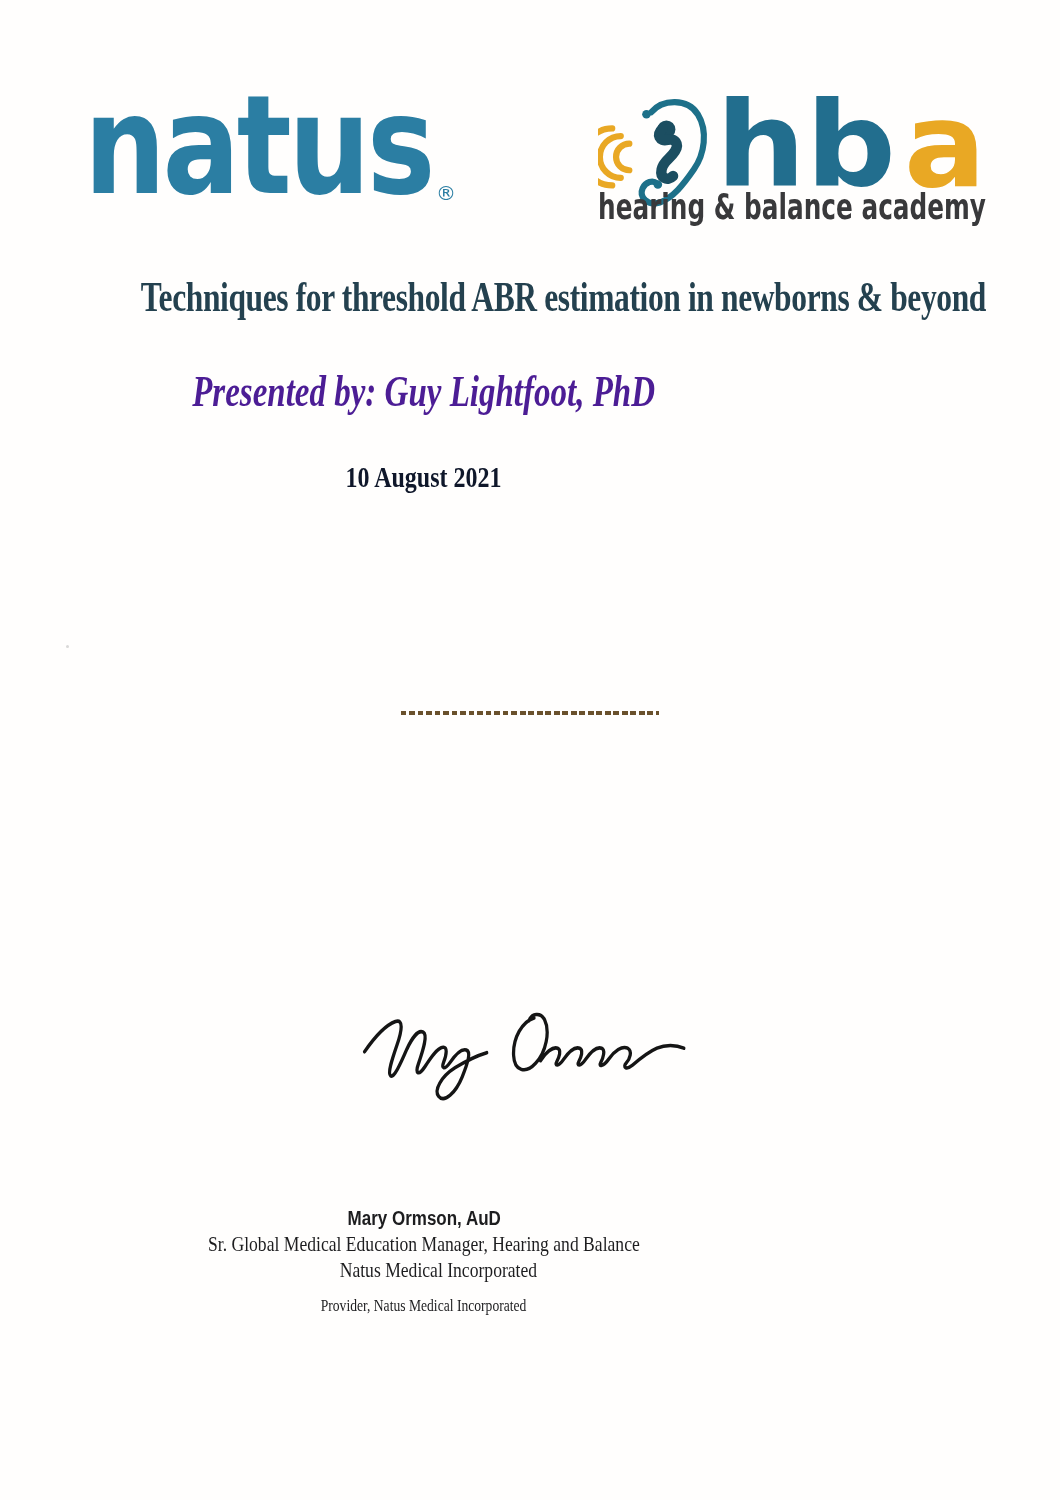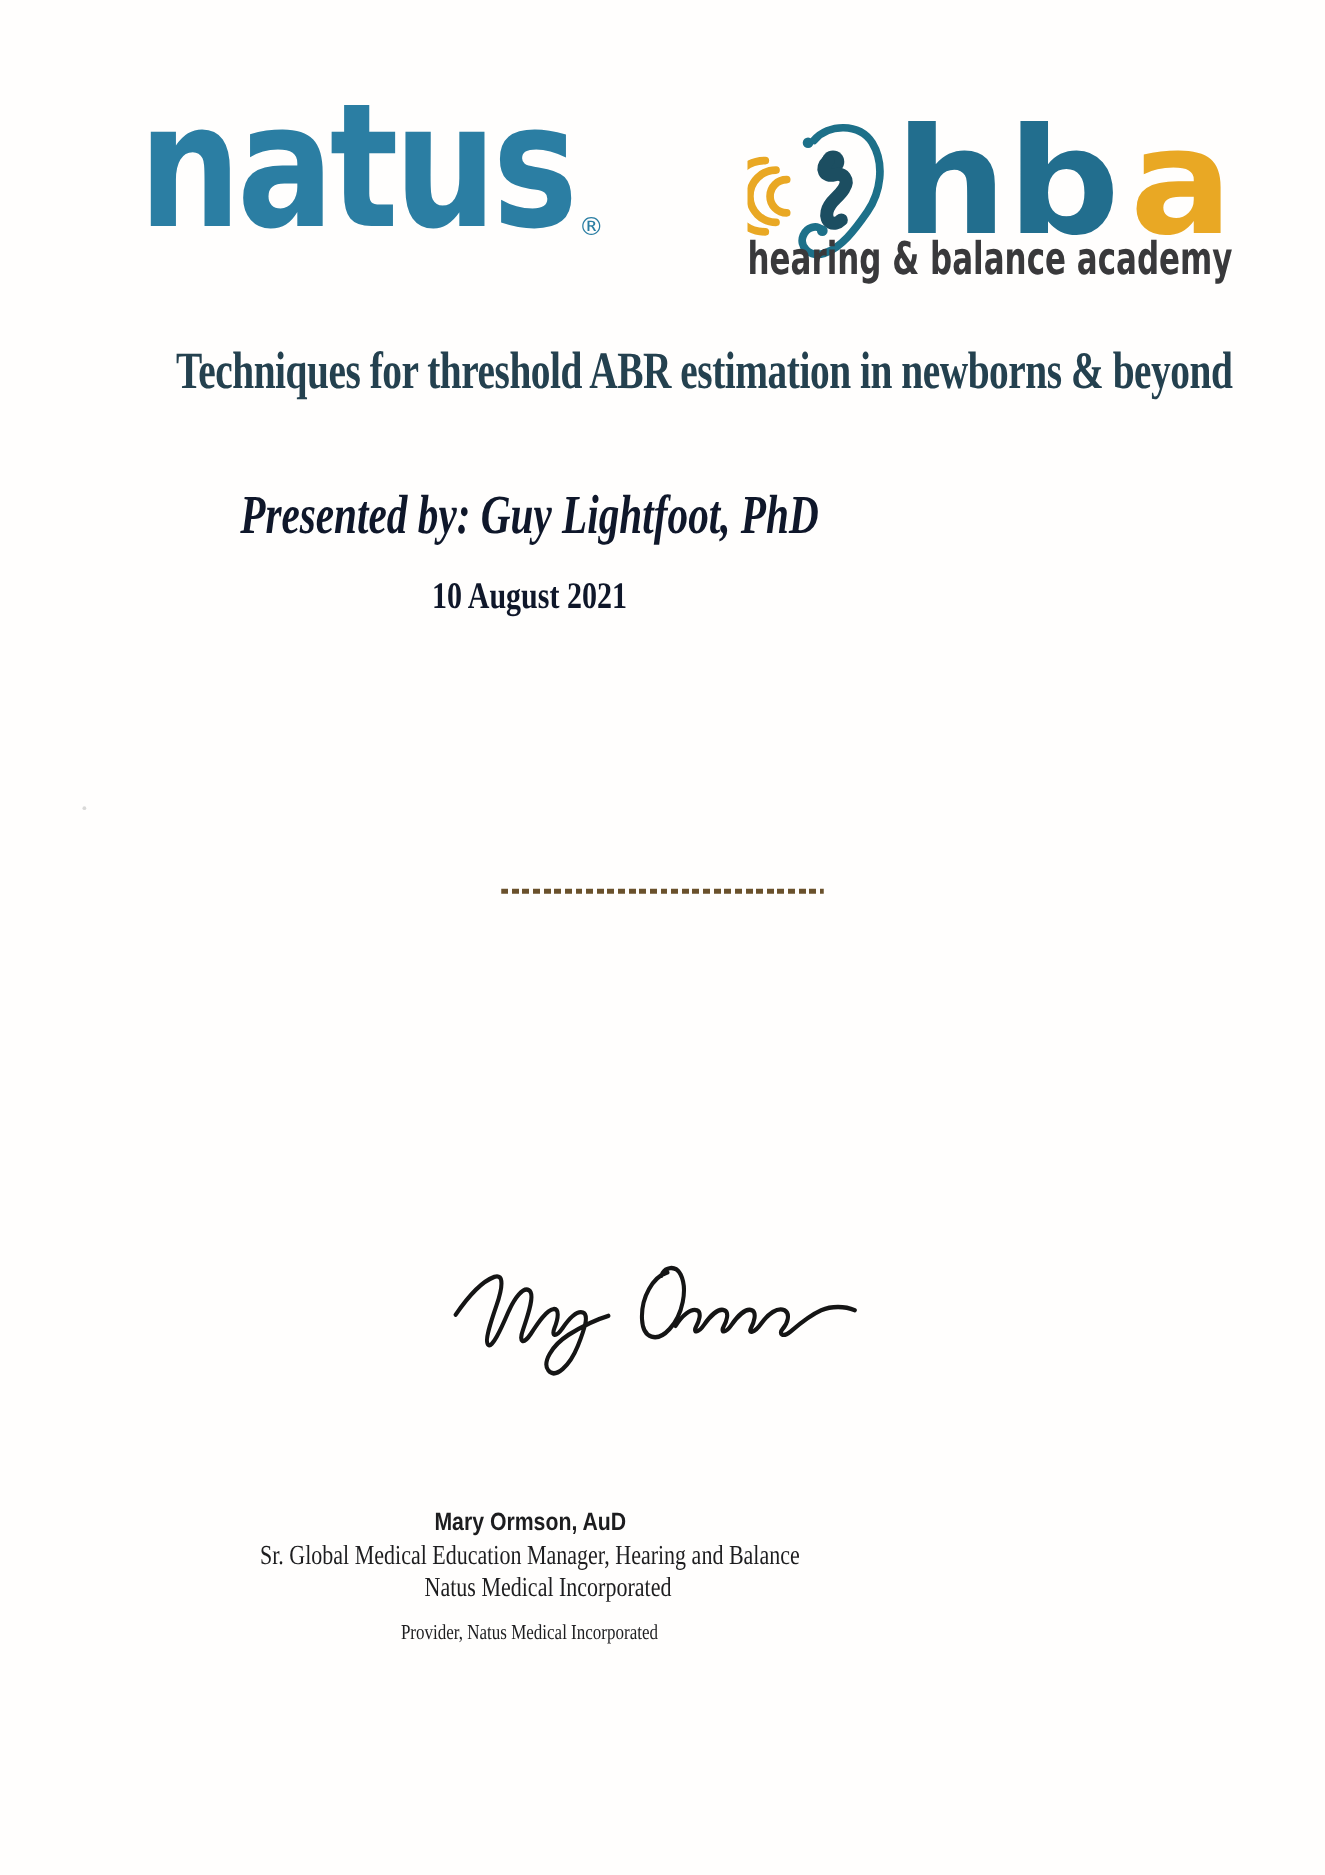--- a/index.html
+++ b/index.html
@@ -11,42 +11,42 @@
     overflow:hidden;
     font-family:"Liberation Serif", serif;
   }
   .abs{position:absolute;}
   .line{position:absolute;left:0;width:848px;text-align:center;white-space:nowrap;}
   .sx75{display:inline-block;transform:scaleX(.75);transform-origin:center;white-space:nowrap;}
   .sx80{display:inline-block;transform:scaleX(.80);transform-origin:center;white-space:nowrap;}
   .sx85{display:inline-block;transform:scaleX(.85);transform-origin:center;white-space:nowrap;}
 
   .course-title{top:274px;font:bold 42px/1.1 "Liberation Serif",serif;color:#24414f;letter-spacing:-.5px;}
-  .presenter{top:388px;font:bold italic 44px/1.1 "Liberation Serif",serif;color:#0f172a;}
+  .presenter{top:368px;font:bold italic 44px/1.1 "Liberation Serif",serif;color:#4c1d95;}
   .course-date{top:460px;font:bold 30px/1.1 "Liberation Serif",serif;color:#0f172a;}
   .statement{top:520px;font:37px/1.28 "Liberation Serif",serif;color:#6f4a28;}
   .participant{top:663px;font:bold 33px/1.1 "Liberation Sans",sans-serif;color:#7b5a2d;letter-spacing:.5px;word-spacing:13px;}
   .dashline{
     top:711px;left:401px;width:258px;height:4px;
     background:repeating-linear-gradient(90deg,#6a512c 0 5.5px,rgba(0,0,0,0) 5.5px 8.5px);
   }
   .footer{top:1205px;color:#1d1d1f;}
   .footer .f1{font:bold 20px/26px "Liberation Sans",sans-serif;}
   .footer .f2{font:22px/26px "Liberation Serif",serif;}
   .footer .f3{font:22px/26px "Liberation Serif",serif;margin-left:29px;}
   .footer .f4{margin-top:12px;font:17px/22px "Liberation Serif",serif;}
   .speck{position:absolute;left:66px;top:645px;width:3px;height:3px;border-radius:50%;background:#b9b9b9;opacity:.55;}
   svg text{font-family:"DejaVu Sans",sans-serif;}
 </style>
 </head>
 <body>
 
 <div id="page">
 
-  <div class="abs" style="left:84px;top:76px;margin-left:27px;">
+  <div class="abs" style="left:84px;top:88px;">
     <svg width="400" height="132" viewBox="0 0 400 132">
       <text x="0" y="105" font-size="138" font-weight="bold" fill="#2b7ea3" textLength="348" lengthAdjust="spacingAndGlyphs" letter-spacing="-4">natus</text>
       <text x="352" y="112" font-size="20" fill="#2b7ea3">®</text>
     </svg>
   </div>
 
   <div class="abs" style="left:596px;top:90px;width:392px;height:140px;">
 
     <svg class="abs" style="left:2px;top:4px;" width="114" height="124" viewBox="0 0 120 130">
 

